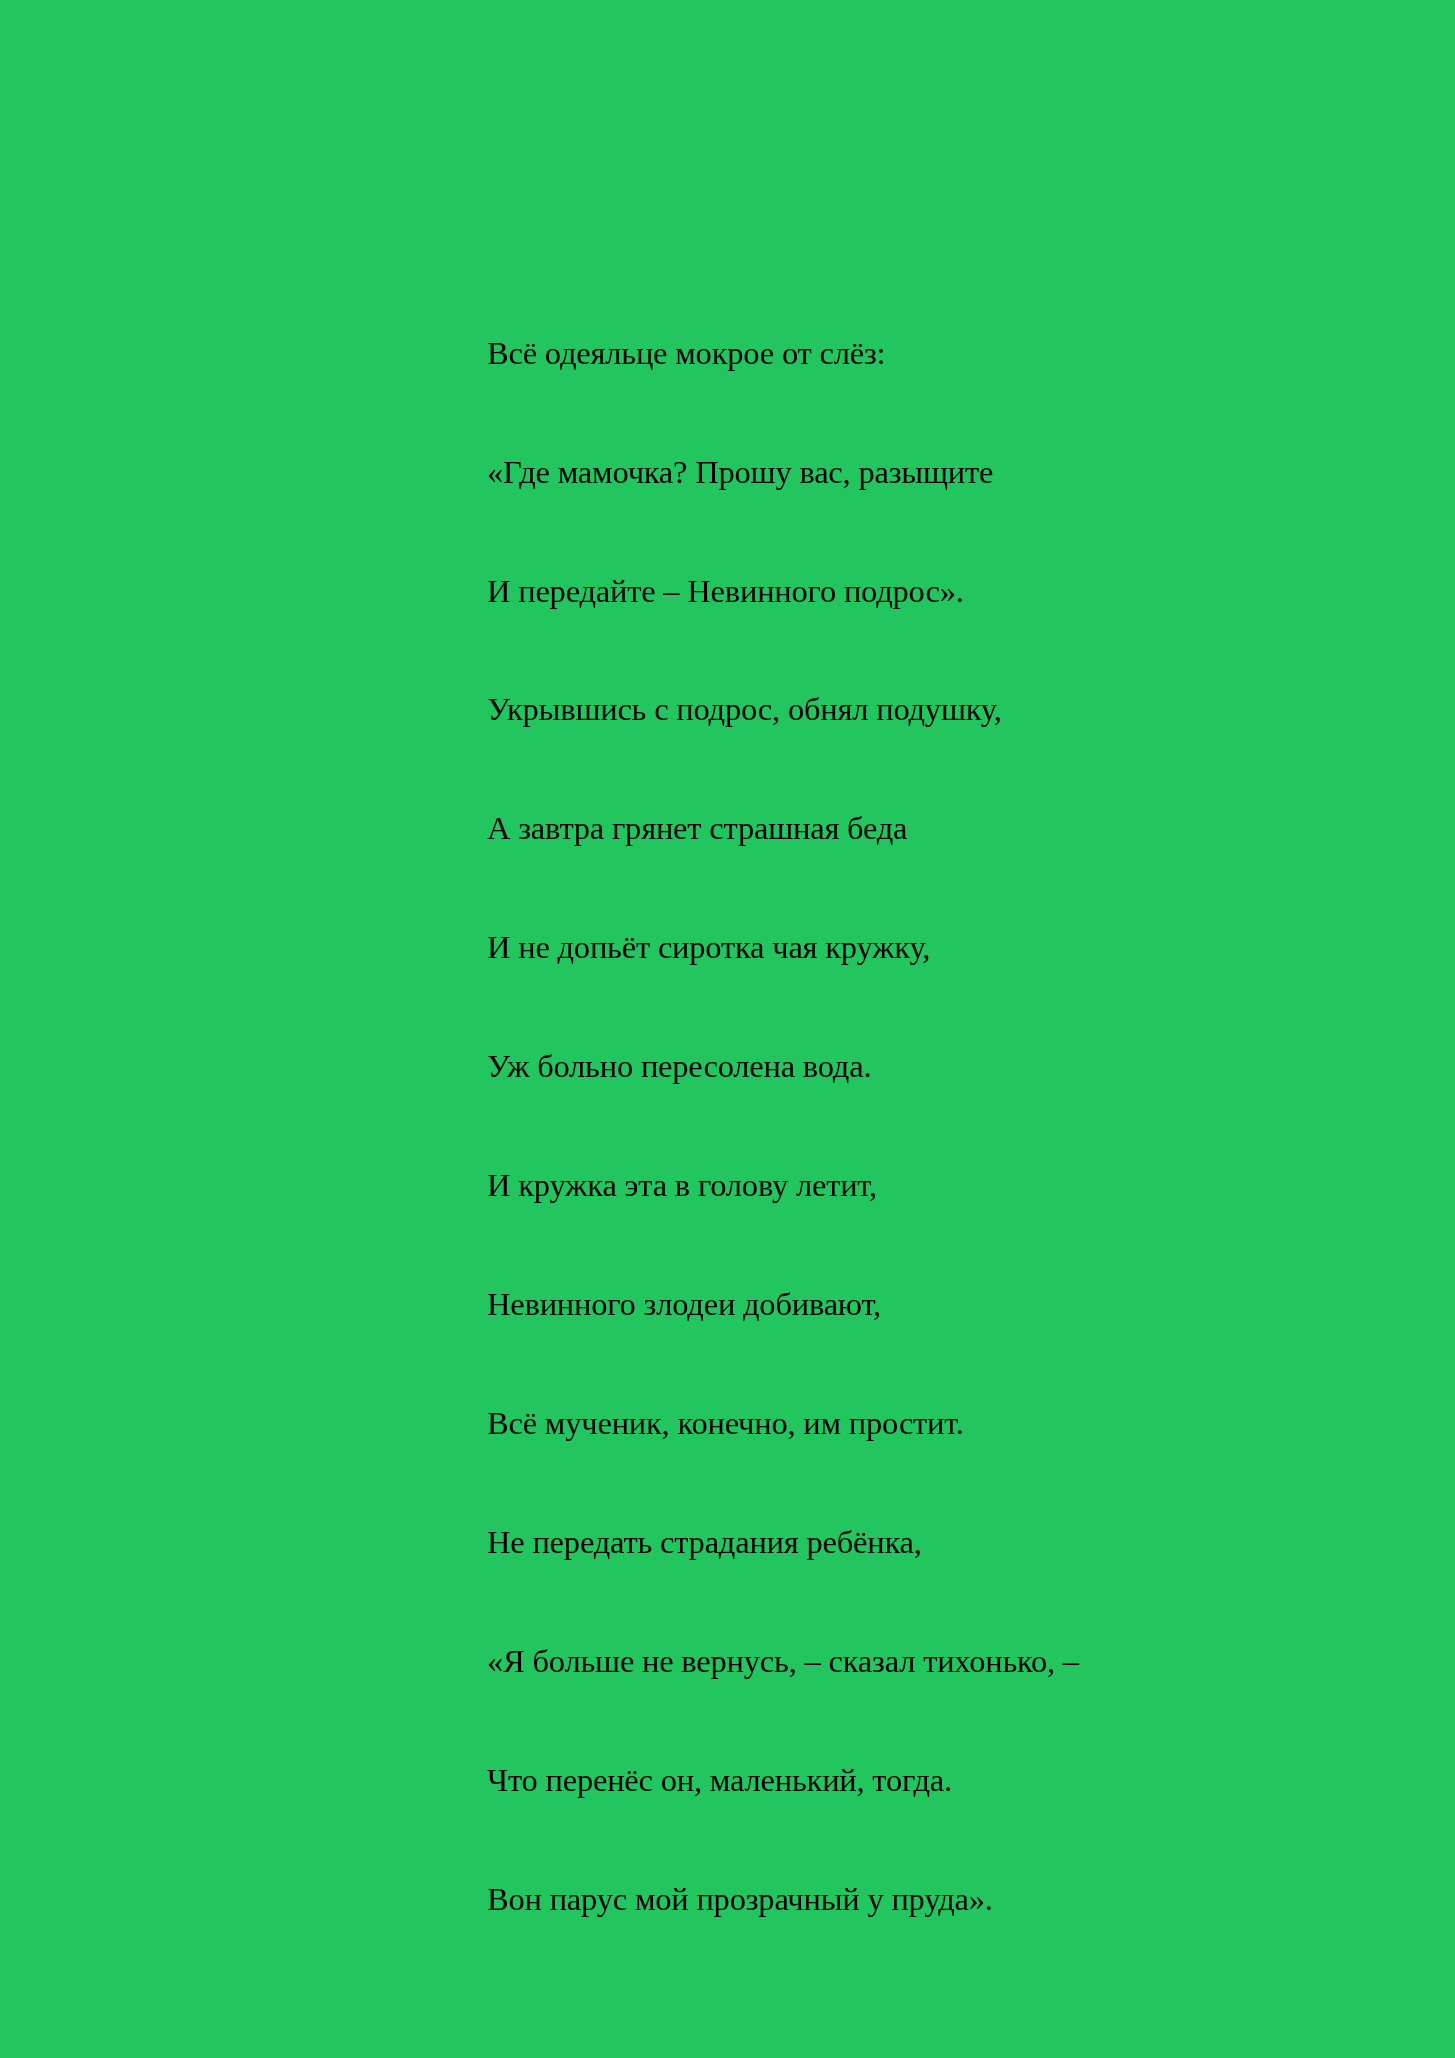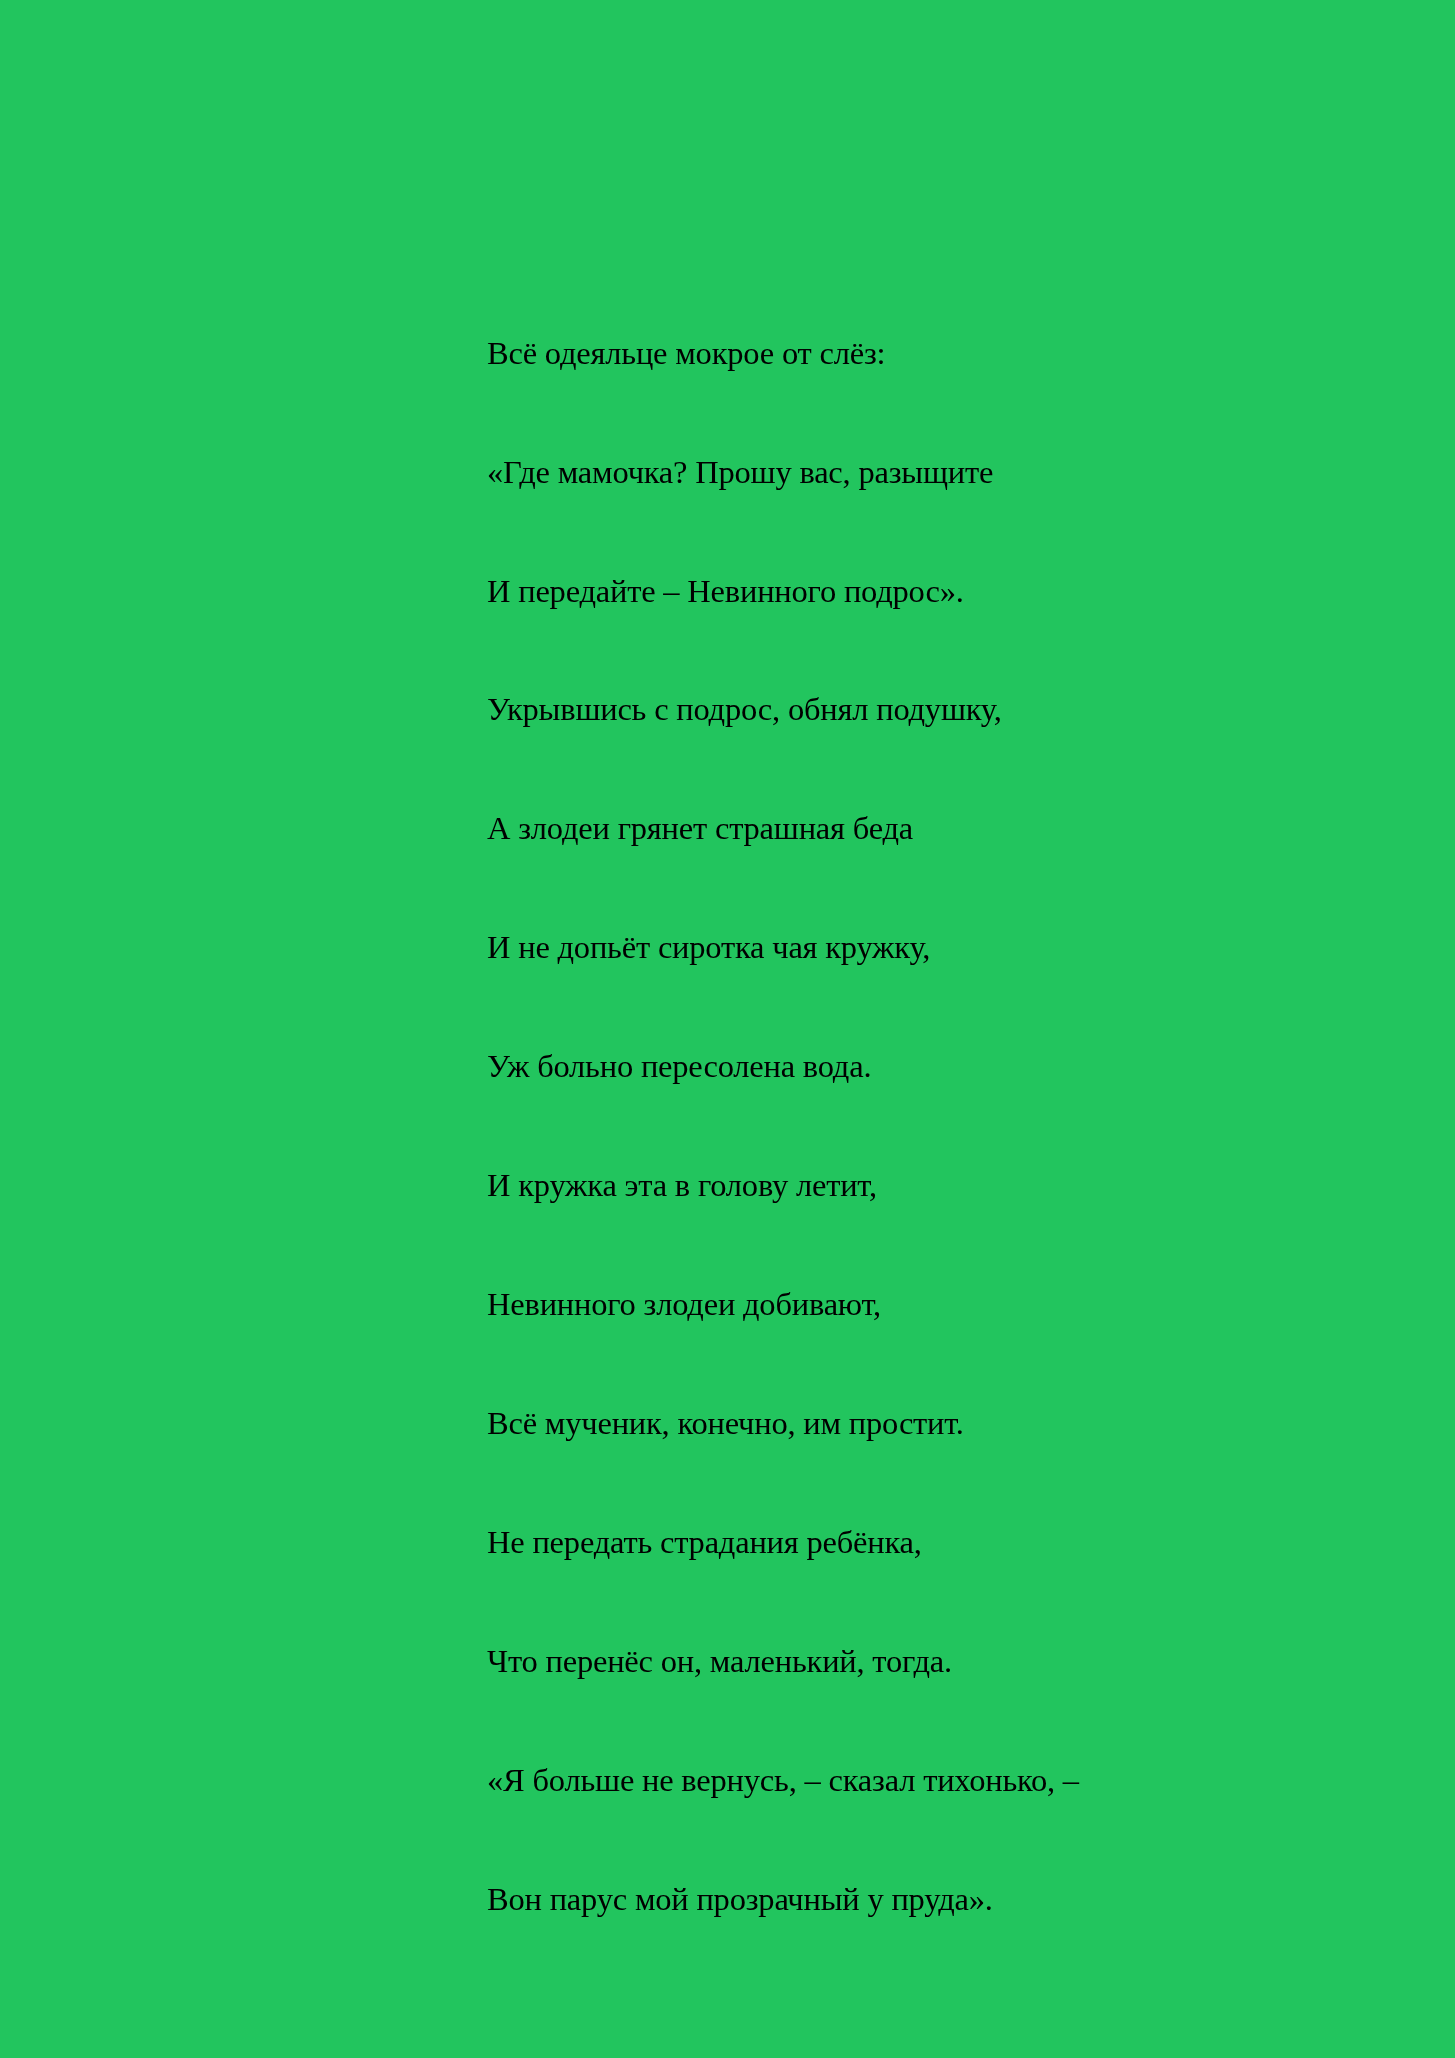--- a/index.html
+++ b/index.html
@@ -25,29 +25,29 @@
 </head>
 <body>
 
 <div class="page">
   <div class="poem">
     <div>
       <span class="line">Всё одеяльце мокрое от слёз:</span>
       <span class="line">«Где мамочка? Прошу вас, разыщите</span>
       <span class="line">И передайте – Невинного подрос».</span>
       <span class="line">Укрывшись с подрос, обнял подушку,</span>
-      <span class="line">А злодеи грянет страшная беда</span>
+      <span class="line">А завтра грянет страшная беда</span>
       <span class="line">И не допьёт сиротка чая кружку,</span>
       <span class="line">Уж больно пересолена вода.</span>
       <span class="line">И кружка эта в голову летит,</span>
       <span class="line">Невинного злодеи добивают,</span>
       <span class="line">Всё мученик, конечно, им простит.</span>
       <span class="line">Не передать страдания ребёнка,</span>
+      <span class="line">«Я больше не вернусь, – сказал тихонько, –</span>
       <span class="line">Что перенёс он, маленький, тогда.</span>
-      <span class="line">«Я больше не вернусь, – сказал тихонько, –</span>
       <span class="line">Вон парус мой прозрачный у пруда».</span>
       
       
       
       
       
       
       
       
       

